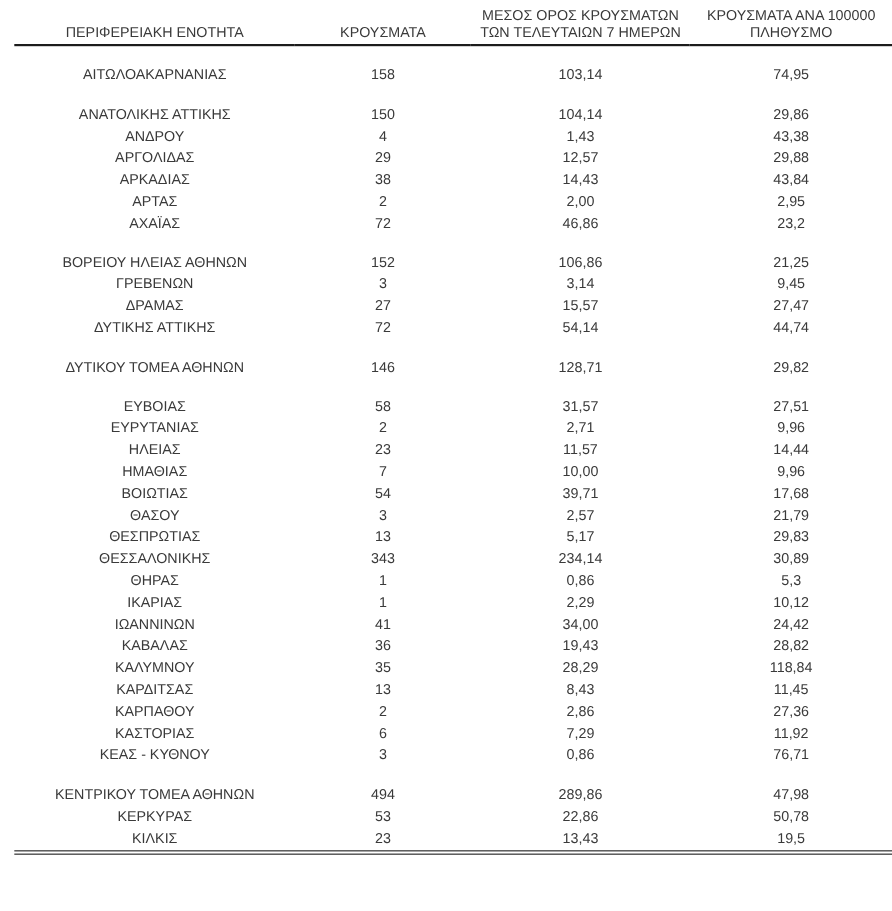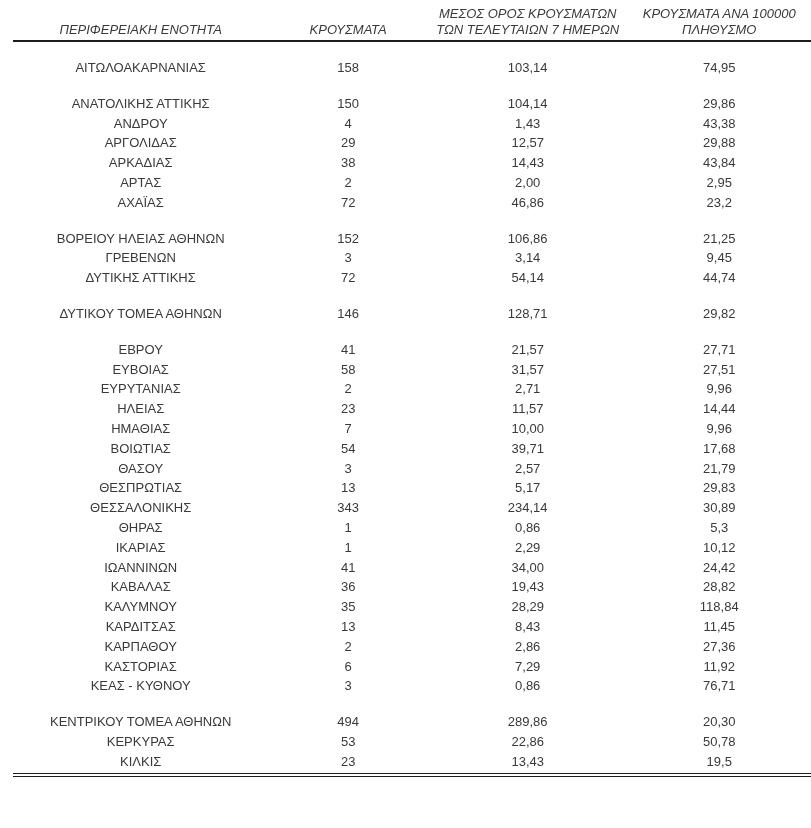--- a/index.html
+++ b/index.html
@@ -25,21 +25,20 @@
   col.c-per100k { width: 23%; }
   thead th {
     font-weight: normal;
     font-size: 13px;
     line-height: 15.5px;
     text-align: center;
     vertical-align: bottom;
     padding: 0 0 3px 0;
     white-space: pre-line;
     border-bottom: 2px solid #1c1c1c;
-    font-style: italic;
   }
   tbody td {
     font-size: 13px;
     text-align: center;
     height: 19.8px;
     line-height: 19.8px;
     padding: 0;
     white-space: nowrap;
   }
   tr.group-spacer td {
@@ -135,44 +134,44 @@
           <td>106,86</td>
           <td>21,25</td>
         </tr>
         <tr>
           <td>ΓΡΕΒΕΝΩΝ</td>
           <td>3</td>
           <td>3,14</td>
           <td>9,45</td>
         </tr>
         <tr>
+          <td>ΔΡΑΜΑΣ</td>
+          <td>27</td>
+          <td>15,57</td>
+          <td>27,47</td>
+        </tr>
+        <tr>
           <td>ΔΥΤΙΚΗΣ ΑΤΤΙΚΗΣ</td>
           <td>72</td>
           <td>54,14</td>
           <td>44,74</td>
         </tr>
         <tr class="group-spacer">
           <td colspan="4"></td>
         </tr>
         <tr>
           <td>ΔΥΤΙΚΟΥ ΤΟΜΕΑ ΑΘΗΝΩΝ</td>
           <td>146</td>
           <td>128,71</td>
           <td>29,82</td>
         </tr>
         <tr class="group-spacer">
           <td colspan="4"></td>
         </tr>
         <tr>
-          <td>ΕΒΡΟΥ</td>
-          <td>41</td>
-          <td>21,57</td>
-          <td>27,71</td>
-        </tr>
-        <tr>
           <td>ΕΥΒΟΙΑΣ</td>
           <td>58</td>
           <td>31,57</td>
           <td>27,51</td>
         </tr>
         <tr>
           <td>ΕΥΡΥΤΑΝΙΑΣ</td>
           <td>2</td>
           <td>2,71</td>
           <td>9,96</td>
@@ -267,21 +266,21 @@
           <td>0,86</td>
           <td>76,71</td>
         </tr>
         <tr class="group-spacer">
           <td colspan="4"></td>
         </tr>
         <tr>
           <td>ΚΕΝΤΡΙΚΟΥ ΤΟΜΕΑ ΑΘΗΝΩΝ</td>
           <td>494</td>
           <td>289,86</td>
-          <td>20,30</td>
+          <td>47,98</td>
         </tr>
         <tr>
           <td>ΚΕΡΚΥΡΑΣ</td>
           <td>53</td>
           <td>22,86</td>
           <td>50,78</td>
         </tr>
         <tr>
           <td>ΚΙΛΚΙΣ</td>
           <td>23</td>

